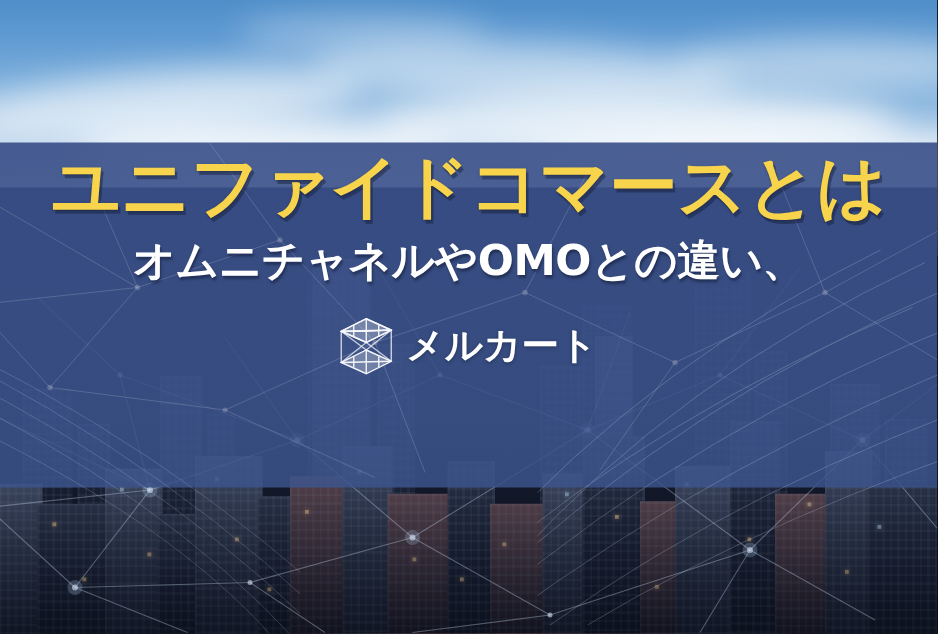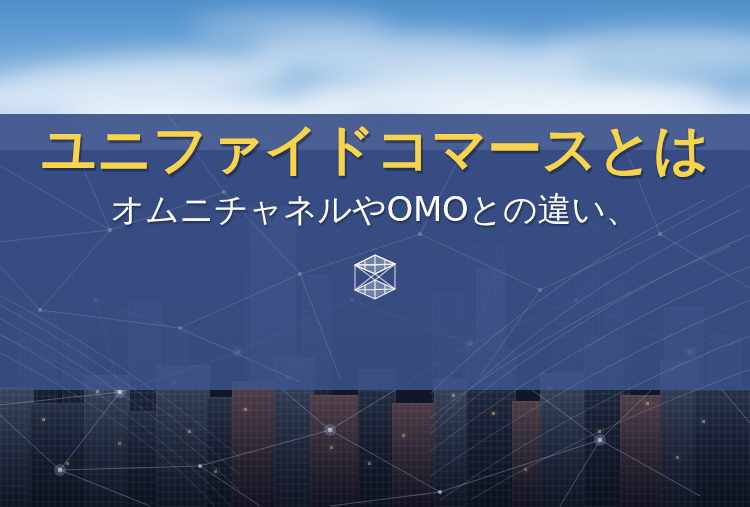--- a/index.html
+++ b/index.html
@@ -164,21 +164,21 @@
     letter-spacing: -0.5px;
     color: #f7d44c;
     text-shadow: 2px 3px 0 rgba(22,32,60,.45), 0 1px 2px rgba(0,0,0,.3);
     white-space: nowrap;
   }
   .sub {
     margin: 0;
     padding-top: 6px;
     font-size: 34px;
     line-height: 46px;
-    font-weight: 400;
+    font-weight: 700;
     color: #ffffff;
     letter-spacing: -0.3px;
     text-shadow: 1px 2px 2px rgba(18,28,54,.55);
     white-space: nowrap;
   }
   .logo-row {
     display: flex;
     align-items: center;
     justify-content: center;
     gap: 11px;
@@ -407,16 +407,17 @@
 
           <path d="M21,26 L41,35 L21,45 L1,36 Z" fill="rgba(255,255,255,.30)"></path>
           <path d="M21,26 L21,45 M1,36 L41,35"></path>
           <path d="M11,31 L11,40 M31,31 L31,40"></path>
 
           <path d="M1,11 L1,36 M41,10 L41,35" opacity=".8"></path>
           <path d="M1,11 L21,26 M41,10 L21,26" opacity=".75"></path>
           <path d="M1,36 L21,20 M41,35 L21,20" opacity=".75"></path>
         </g>
       </svg>
+      <span class="logo-text">メルカート</span>
     </div>
   </div>
 
 </div>
 
 </body></html>

